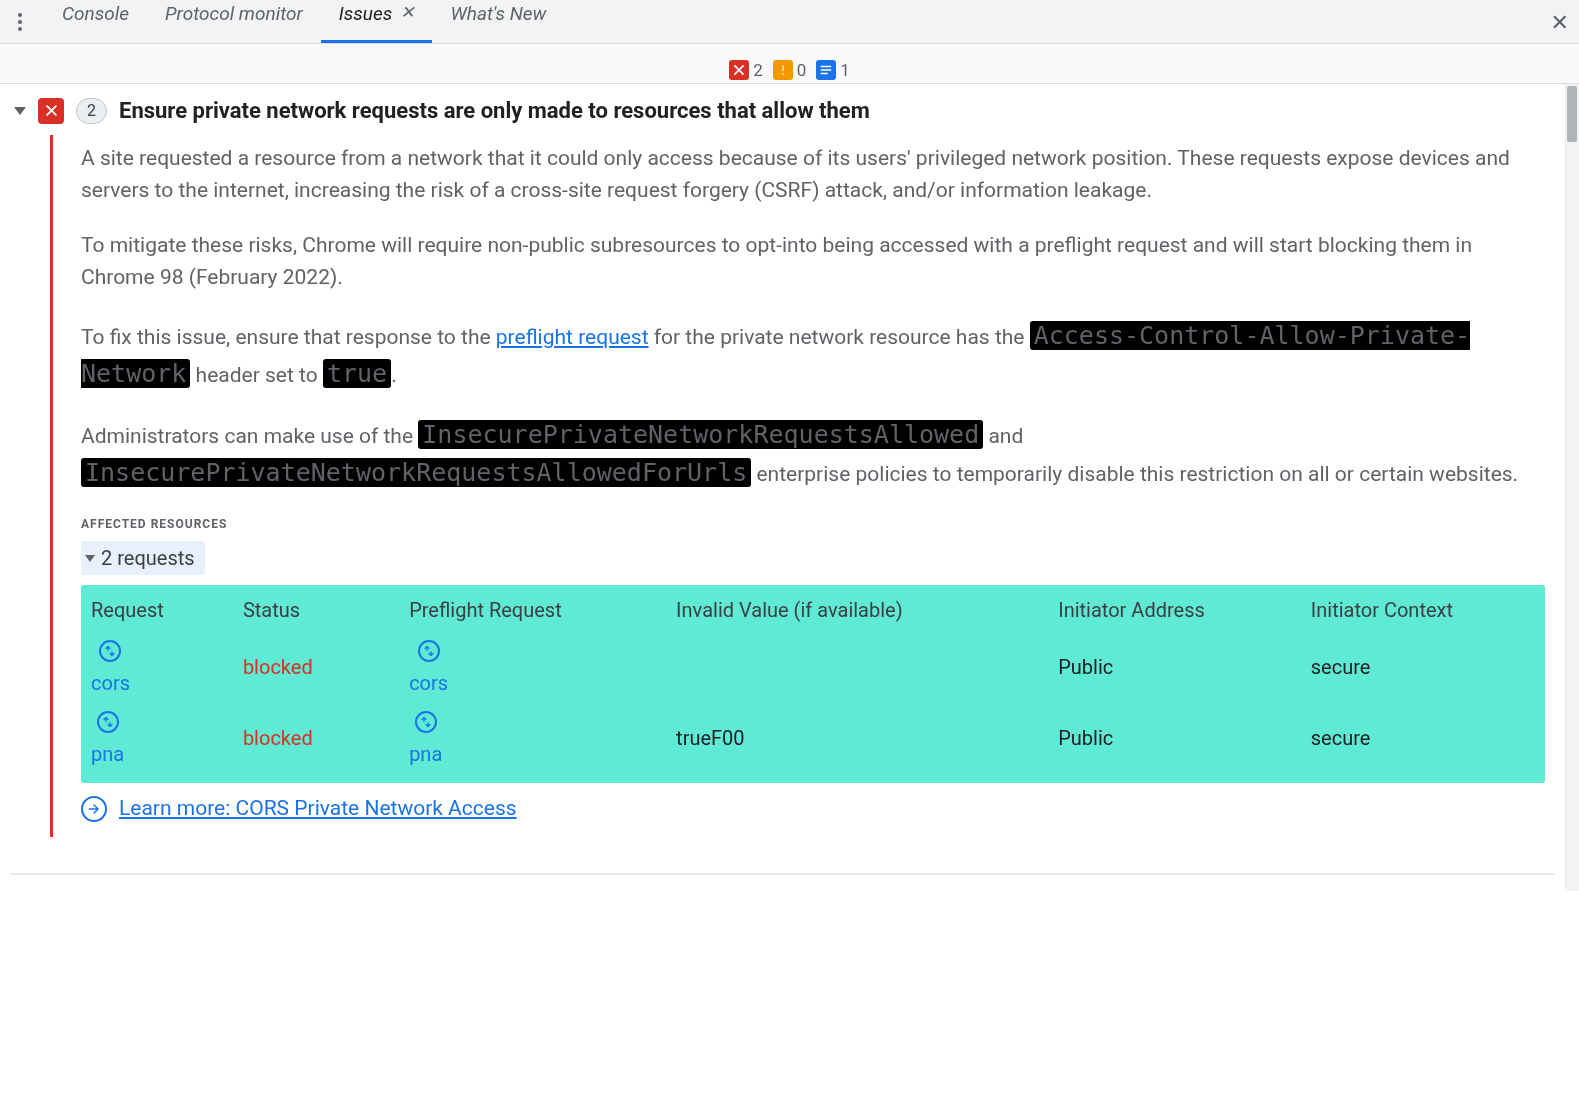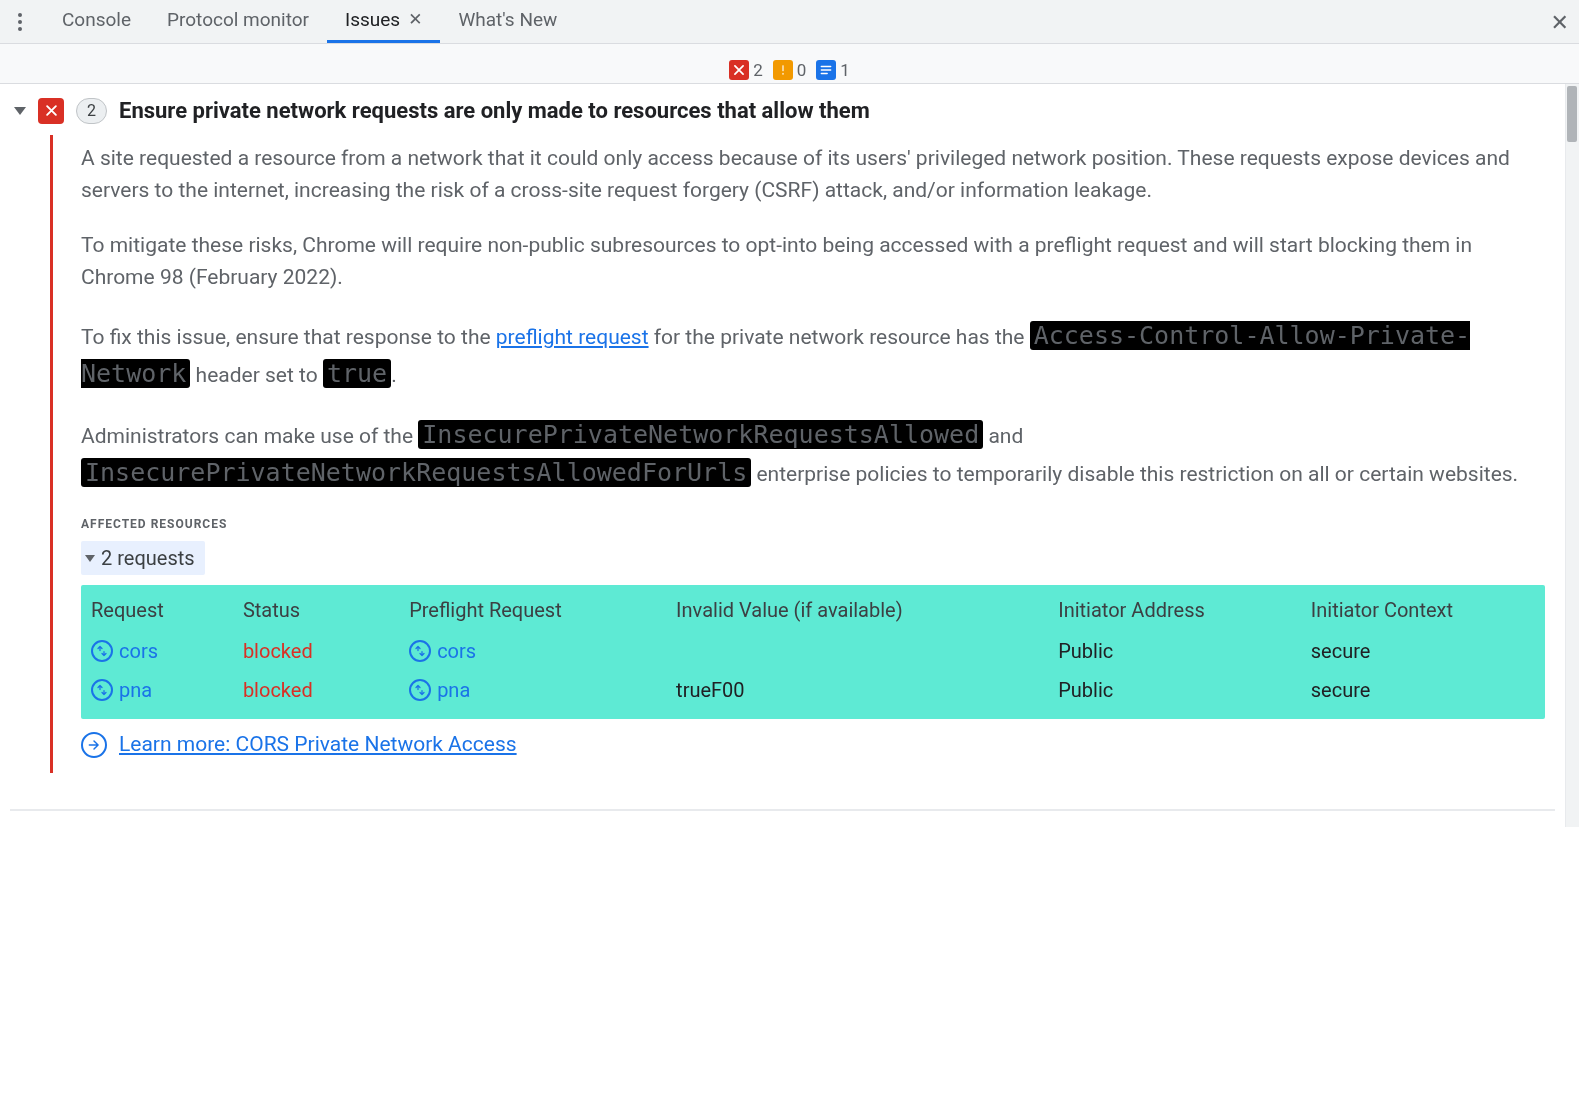--- a/index.html
+++ b/index.html
@@ -18,23 +18,24 @@
       padding: 0 8px;
       background: #f1f3f4;
       position: relative;
     }
     .kebab {
       width: 24px; height: 24px; display:flex; align-items:center; justify-content:center;
       color:#5f6368; margin-right: 12px;
     }
     .tabs { display:flex; align-items:stretch; height:100%; }
     .tab {
-      display:flex; align-items:center; gap:8px;
+      display:flex; align-items:flex-start; gap:8px;
       padding: 0 18px; color:#5f6368; font-size: 19px;
       border-bottom: 3px solid transparent;
+      font-style: italic;
     }
     .tab.active { color:#202124; border-bottom-color:#1a73e8; font-weight: 400; }
     .tab .x { color:#5f6368; font-size:17px; }
     .close-panel {
       position:absolute; right:10px; top:50%; transform:translateY(-50%);
       color:#5f6368; font-size:22px;
     }
     .toolbar {
       display:flex; align-items:center; justify-content:flex-end;
       height: 40px; border-bottom: 1px solid #dadce0;
@@ -84,21 +85,21 @@
     .req-summary .tri {width:0;height:0;border-left:5px solid transparent;border-right:5px solid transparent;border-top:7px solid #5f6368;}
 
     .req-table {
       background:#5eead4; border-radius:2px;
       padding:10px 4px 10px 10px; margin-top:10px;
       font-size:20px;
     }
     .req-head, .req-row { display:grid; grid-template-columns: 1fr 1.1fr 1.8fr 2.6fr 1.7fr 1.6fr; gap:8px; align-items:center; }
     .req-head { color:#3c4043; padding-bottom:6px; }
     .req-row { padding: 4px 0; }
-    .req-link { color:#1a73e8; display:inline-flex; align-items:center; gap:6px; }
+    .req-link { color:#1a73e8; display:inline-flex; align-items:center; gap:6px;flex-direction:column; }
     .blocked { color:#d93025; }
     .net-ico { width:22px;height:22px;border-radius:999px;border:2px solid #1a73e8;display:inline-flex;align-items:center;justify-content:center;}
     .net-ico svg { width:12px; height:12px; }
 
     .learn { display:flex; align-items:center; gap:12px; margin-top:10px; font-size:21px; }
     .learn .circ { width:26px;height:26px;border-radius:999px;border:2px solid #1a73e8;display:flex;align-items:center;justify-content:center;}
     .learn .circ svg { width:14px; height:14px; }
     .learn a { color:#1a73e8; text-decoration:underline;}
     hr.bottom { margin-top: 36px; border:none; border-top:2px solid #e8eaed; }
   </style>

